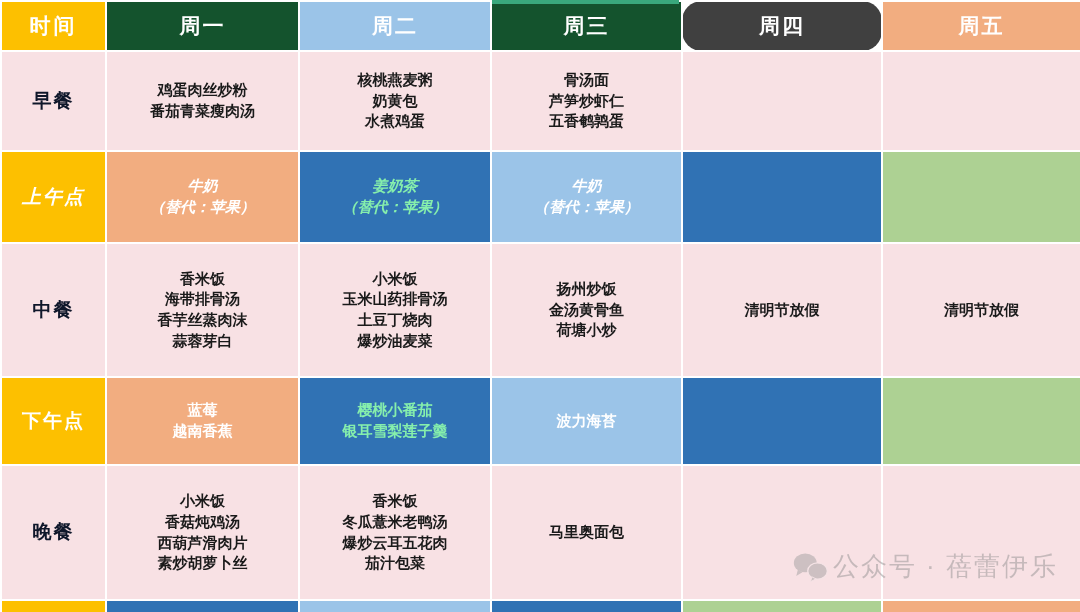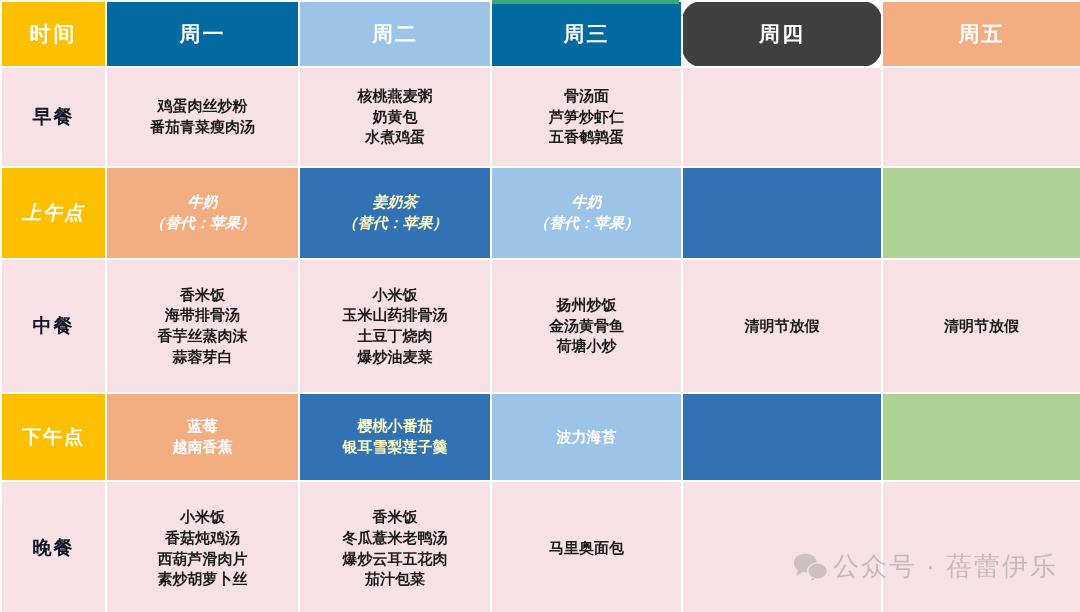--- a/index.html
+++ b/index.html
@@ -32,35 +32,35 @@
   }
   
   col.c-time  { width: 105px; }
   col.c-mon   { width: 193px; }
   col.c-tue   { width: 192px; }
   col.c-wed   { width: 191px; }
   col.c-thu   { width: 200px; }
   col.c-fri   { width: 199px; }
 
   
-  tr.header-row { height: 66px; }
+  tr.header-row { height: 50px; }
   td.head {
     font-size: 21px;
     font-weight: bold;
     color: #ffffff;
     letter-spacing: 2px;
   }
   td.head-time {
     background: #fdc000;
     font-size: 21px;
     font-weight: bold;
     color: #ffffff;
     letter-spacing: 3px;
   }
-  td.head-blue-dark { background: #0369a1; margin-left: 44px; }
+  td.head-blue-dark { background: #14532d; margin-left: 44px; }
   td.head-blue-light { background: #9bc4e8; }
   td.head-green { background: #404040; border-radius: 20px; }
   td.head-orange { background: #f2ad80; }
 
   
   .wed-accent {
     position: absolute;
     left: 492px;
     top: 0;
     width: 187px;
@@ -86,21 +86,21 @@
   }
 
   
   td.cell {
     font-size: 15px;
     font-weight: bold;
     color: #1a1a1a;
   }
   td.cell-pink { background: #f8e1e4; }
   td.cell-orange { background: #f2ad80; color: #ffffff; font-weight: bold; }
-  td.cell-blue-dark { background: #3072b4; color: #fef9c3; font-weight: bold; }
+  td.cell-blue-dark { background: #3072b4; color: #86efac; font-weight: bold; }
   td.cell-blue-light { background: #9bc4e8; color: #ffffff; font-weight: bold; }
   td.cell-empty-blue-dark { background: #3072b4; }
   td.cell-empty-green { background: #add193; }
 
   tr.r-breakfast { height: 100px; }
   tr.r-amsnack   { height: 92px; font-style: italic; }
   tr.r-lunch     { height: 134px; }
   tr.r-pmsnack   { height: 88px; margin-left: 32px; }
   tr.r-dinner    { height: 135px; }
   tr.r-footer    { height: 27px; }

